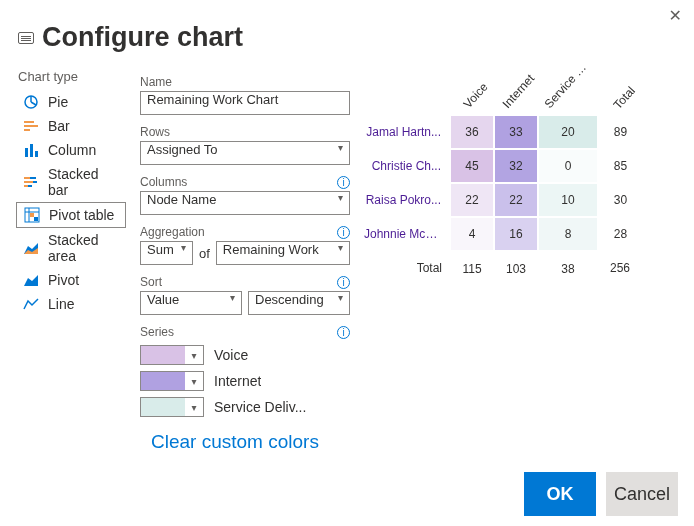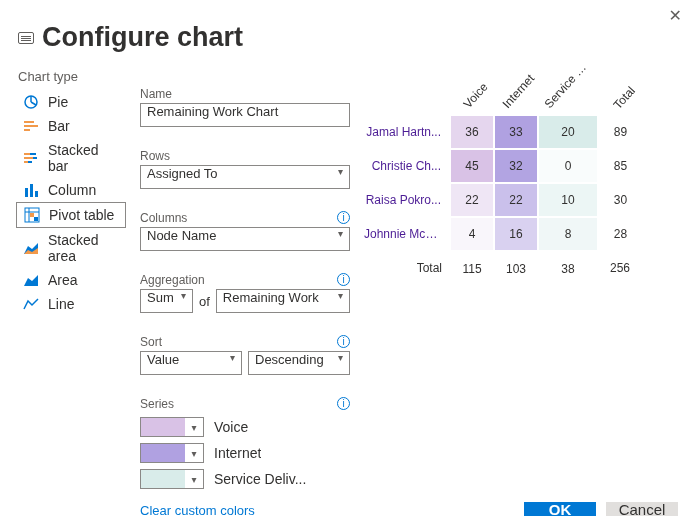--- a/index.html
+++ b/index.html
@@ -69,25 +69,25 @@
     background: #fff;
   }
   .ct-icon { width: 18px; height: 16px; flex-shrink: 0; display:flex; align-items:center; justify-content:center; }
   .ct-icon svg { display:block; }
 
   
   .form-col { width: 210px; flex-shrink:0; }
   .field-label {
     color: #605e5c;
     font-size: 12px;
-    margin-top: 22px;
+    margin-top: 10px;
     margin-bottom: 2px;
     display: flex;
     justify-content: space-between;
-    align-items: flex-start;
+    align-items: center;
   }
   .field-label .info {
     width: 13px; height: 13px; border:1px solid #0078d4; border-radius:50%;
     color:#0078d4; font-size:10px; line-height:11px; text-align:center;
   }
   .text-input, .select {
     width: 100%;
     border: 1px solid #8a8886;
     height: 24px;
     font-size: 13px;
@@ -104,21 +104,21 @@
   .agg-row .select.grow { flex:1; }
   .sort-row .select { flex:1; }
   .series-item { display:flex; align-items:center; gap:10px; margin-top:6px; }
   .swatch-btn {
     width: 64px; height: 20px; border:1px solid #8a8886;
     display:flex; align-items:center; cursor:pointer;
   }
   .swatch-btn .swatch { width: 44px; height:100%; }
   .swatch-btn .chev { flex:1; text-align:center; font-size:10px; color:#605e5c; }
   .series-label { font-size:14px; max-width:120px; white-space:nowrap; overflow:hidden; text-overflow:ellipsis; }
-  .clear-link { color:#0078d4; font-size:13px; margin-top:14px; cursor:pointer; }
+  .clear-link { color:#0078d4; font-size:19px; margin-top:14px; cursor:pointer;margin-left:11px; }
 
   
   .pivot { flex:1; display:flex; flex-direction:column; }
   .pivot-scroll { overflow:auto; }
   table.pv {
     border-collapse: collapse;
     font-size: 12px;
     margin-top: 4px;
   }
   table.pv th, table.pv td {
@@ -149,22 +149,22 @@
     left: 14px;
   }
   table.pv td.cell { border: 2px solid #fff; }
   table.pv tr.total td, table.pv tr.total td.rowhdr { color:#323130; }
   
   .footer {
     position:absolute; bottom:10px; right:16px;
     display:flex; gap:10px;
   }
   .btn {
-    height: 14px; min-width: 72px;
-    border:none; font-size:15px; cursor:pointer;
+    height: 44px; min-width: 72px;
+    border:none; font-size:18px; cursor:pointer;
     display:flex; align-items:center; justify-content:center;
   }
   .btn.primary { background:#0078d4; color:#fff; font-weight:600; }
   .btn.secondary { background:#e1dfdd; color:#323130; }
 </style>
 </head>
 <body>
 
 <div class="close-x">✕</div>
 
@@ -197,40 +197,40 @@
               <rect x="1" y="3" width="10" height="2" fill="#f2994a"></rect>
               <rect x="1" y="7" width="14" height="2" fill="#f2994a"></rect>
               <rect x="1" y="11" width="6" height="2" fill="#f2994a"></rect>
             </svg>
           </span>
           <span>Bar</span>
         </div>
         <div class="ct-item">
           <span class="ct-icon">
             <svg width="16" height="16">
+              <rect x="2" y="6" width="3" height="9" fill="#0078d4"></rect>
+              <rect x="7" y="2" width="3" height="13" fill="#0078d4"></rect>
+              <rect x="12" y="9" width="3" height="6" fill="#0078d4"></rect>
+            </svg>
+          </span>
+          <span>Column</span>
+        </div>
+        <div class="ct-item">
+          <span class="ct-icon">
+            <svg width="16" height="16">
               <rect x="1" y="3" width="6" height="2" fill="#f2994a"></rect>
               <rect x="7" y="3" width="6" height="2" fill="#0078d4"></rect>
               <rect x="1" y="7" width="9" height="2" fill="#f2994a"></rect>
               <rect x="10" y="7" width="4" height="2" fill="#0078d4"></rect>
               <rect x="1" y="11" width="4" height="2" fill="#f2994a"></rect>
               <rect x="5" y="11" width="4" height="2" fill="#0078d4"></rect>
             </svg>
           </span>
           <span>Stacked bar</span>
         </div>
-        <div class="ct-item">
-          <span class="ct-icon">
-            <svg width="16" height="16">
-              <rect x="2" y="6" width="3" height="9" fill="#0078d4"></rect>
-              <rect x="7" y="2" width="3" height="13" fill="#0078d4"></rect>
-              <rect x="12" y="9" width="3" height="6" fill="#0078d4"></rect>
-            </svg>
-          </span>
-          <span>Column</span>
-        </div>
         <div class="ct-item selected">
           <span class="ct-icon">
             <svg width="16" height="16">
               <rect x="1" y="1" width="14" height="14" stroke="#0078d4" fill="none"></rect>
               <line x1="1" y1="5" x2="15" y2="5" stroke="#0078d4"></line>
               <line x1="5" y1="1" x2="5" y2="15" stroke="#0078d4"></line>
               <rect x="6" y="6" width="4" height="4" fill="#f2994a"></rect>
               <rect x="10" y="10" width="4" height="4" fill="#0078d4"></rect>
             </svg>
           </span>
@@ -244,21 +244,21 @@
             </svg>
           </span>
           <span>Stacked area</span>
         </div>
         <div class="ct-item">
           <span class="ct-icon">
             <svg width="16" height="16">
               <path d="M1 14 L5 6 L9 9 L15 3 L15 14 Z" fill="#0078d4"></path>
             </svg>
           </span>
-          <span>Area</span>
+          <span>Pivot</span>
         </div>
         <div class="ct-item">
           <span class="ct-icon">
             <svg width="16" height="16">
               <path d="M1 13 L5 5 L9 9 L15 3" stroke="#0078d4" stroke-width="1.5" fill="none"></path>
             </svg>
           </span>
           <span>Line</span>
         </div>
       </div>

